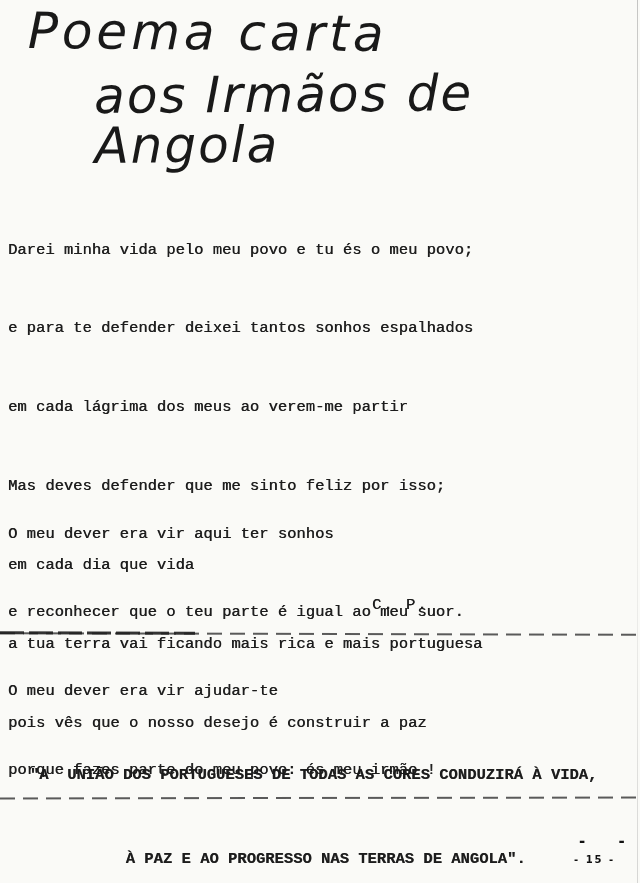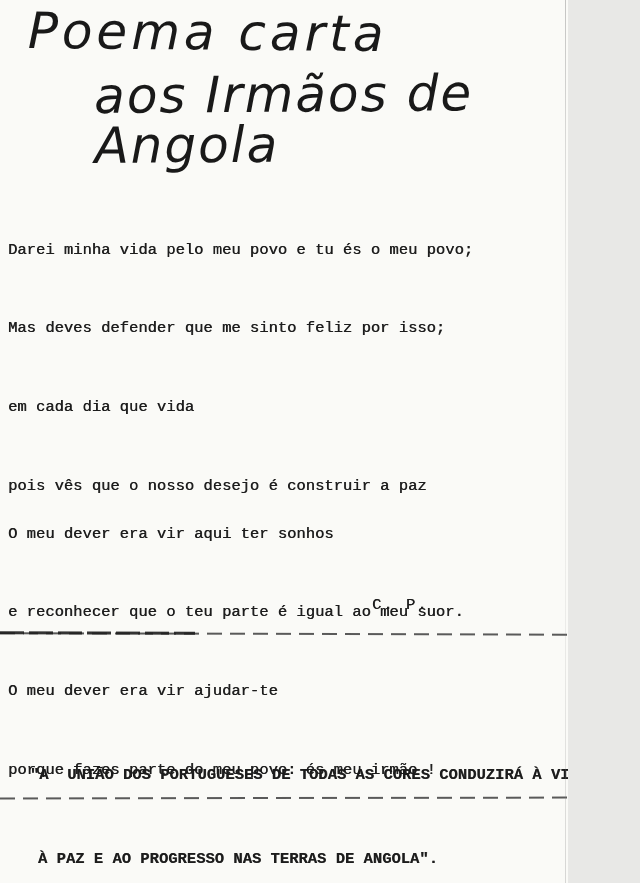--- a/index.html
+++ b/index.html
@@ -2,21 +2,21 @@
 <html><head>
 <meta charset="utf-8">
 <style>
   html, body {
     margin: 0;
     padding: 0;
     background: #e8e8e6;
   }
   .page {
     position: relative;
-    width: 568px;
+    width: 640px;
     height: 883px;
     background: #fafaf7;
     overflow: hidden;
     font-family: "Liberation Mono", monospace;
     color: #1c1c1c;
   }
 
   
   .title {
     position: absolute;
@@ -91,21 +91,21 @@
 
   
   .quote {
     position: absolute;
     left: 30px;
     top: 705px;
     line-height: 28px;
     font-weight: bold;
     text-shadow: 0.3px 0 0 rgba(25,25,25,0.7);
   }
-  .quote-line2 { margin-left: 8px; }
+  .quote-line2 { margin-left: 24px; text-align: center; }
 
   
   .pageno-block {
     position: absolute;
     left: 574px;
     top: 834px;
     width: 60px;
     font-family: "DejaVu Sans", sans-serif;
     font-weight: bold;
     color: #111;
@@ -142,22 +142,25 @@
 
 <div class="page">
 
   <div class="title">
     <div class="title-line1">Poema carta</div>
     <div class="title-line2">aos Irmãos de Angola</div>
   </div>
 
   <div class="stanza1 typewriter">
     <div>Darei minha vida pelo meu povo e tu és o meu povo;</div>
+    <div>e para te defender deixei tantos sonhos espalhados</div>
+    <div>em cada lágrima dos meus ao verem-me partir</div>
     <div>Mas deves defender que me sinto feliz por isso;</div>
     <div>em cada dia que vida</div>
+    <div>a tua terra vai ficando mais rica e mais portuguesa</div>
     <div>pois vês que o nosso desejo é construir a paz</div>
     
   </div>
 
   <div class="stanza2 typewriter">
     <div>O meu dever era vir aqui ter sonhos</div>
     <div>e reconhecer que o teu parte é igual ao meu suor.</div>
     <div>O meu dever era vir ajudar-te</div>
     <div>porque fazes parte do meu povo: és meu irmão !</div>
   </div>

